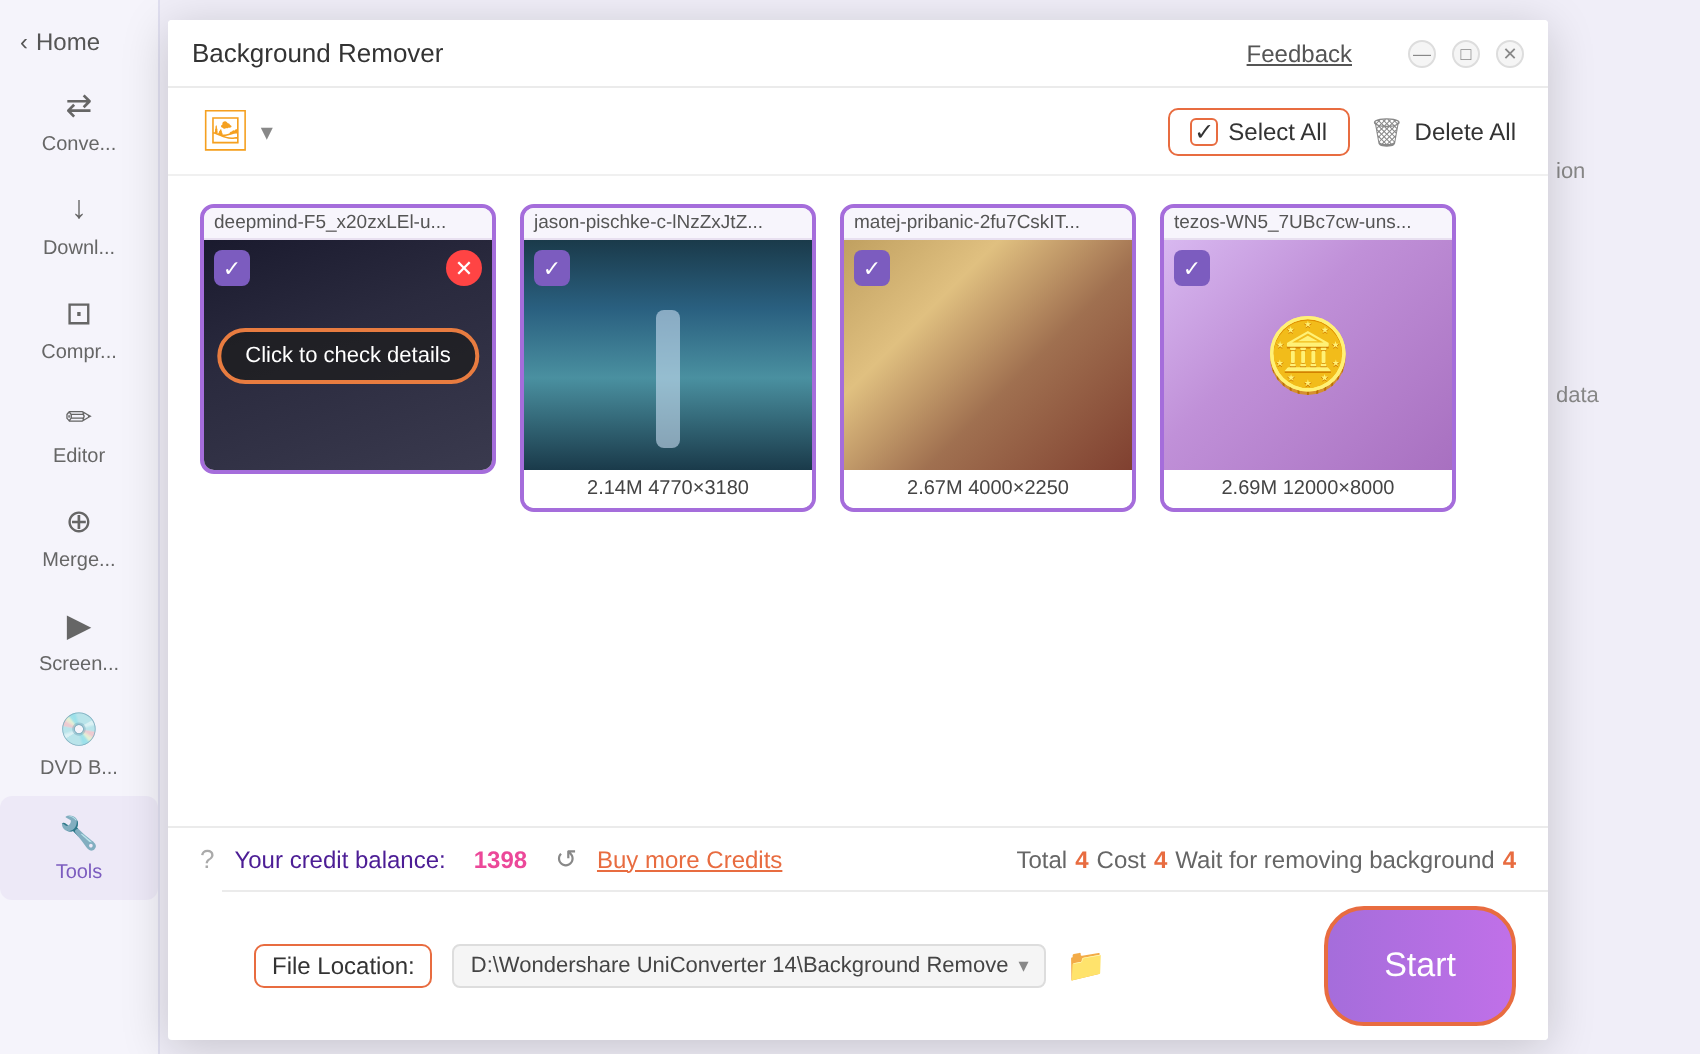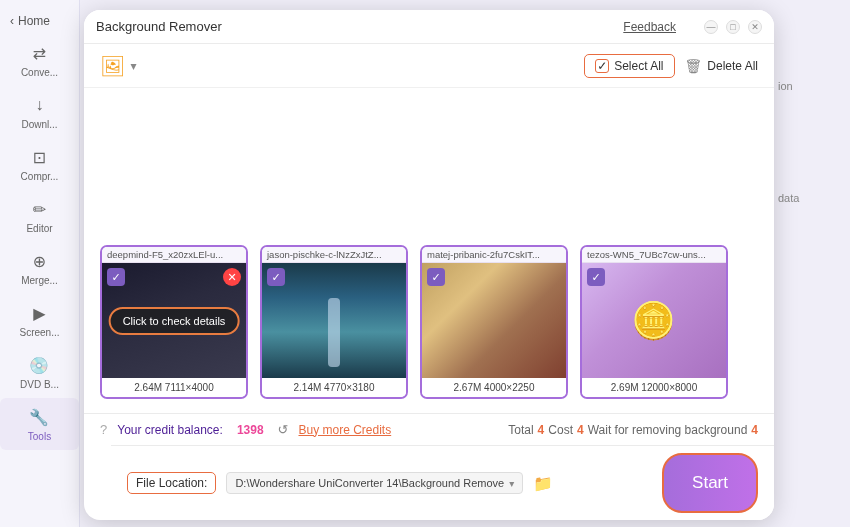--- a/index.html
+++ b/index.html
@@ -83,21 +83,21 @@
     }
 
     
     .dialog {
       position: absolute;
       top: 10px;
       left: 4px;
       width: 690px;
       height: 510px;
       background: #fff;
-      border-radius: 16px;
+      border-radius: 2px;
       box-shadow: 0 4px 24px rgba(0,0,0,0.18);
       display: flex;
       flex-direction: column;
       overflow: hidden;
       z-index: 10;
     }
     .dialog-titlebar {
       height: 34px;
       background: #fff;
       border-bottom: 1px solid #ebebeb;
@@ -199,21 +199,21 @@
     }
 
     
     .image-grid {
       flex: 1;
       display: flex;
       flex-direction: row;
       gap: 12px;
       padding: 14px 16px;
       overflow-x: auto;
-      align-items: flex-end;
+      align-items: flex-start;
     }
 
     .image-card {
       width: 148px;
       flex-shrink: 0;
       display: flex;
       flex-direction: column;
       border: 2px solid #e0dce8;
       border-radius: 7px;
       overflow: hidden;
@@ -538,25 +538,20 @@
 
     <div class="image-grid">
 
       <div class="image-card selected">
         <div class="filename">deepmind-F5_x20zxLEl-u...</div>
         <div class="image-thumb" style="background: linear-gradient(160deg, #1a1a2e 0%, #2a2a3e 40%, #3a3a4e 100%);">
           <div class="check-badge">✓</div>
           <div class="close-badge">✕</div>
           <div class="check-details-overlay">Click to check details</div>
         </div>
-        <div class="fileinfo">
-          <span>2.64M</span>
-          <span> </span>
-          <span>7111×4000</span>
-        </div>
       </div>
 
       <div class="image-card selected">
         <div class="filename">jason-pischke-c-lNzZxJtZ...</div>
         <div class="image-thumb thumb-waterfall">
           <div class="check-badge">✓</div>
         </div>
         <div class="fileinfo">
           <span>2.14M</span>
           <span> </span>

